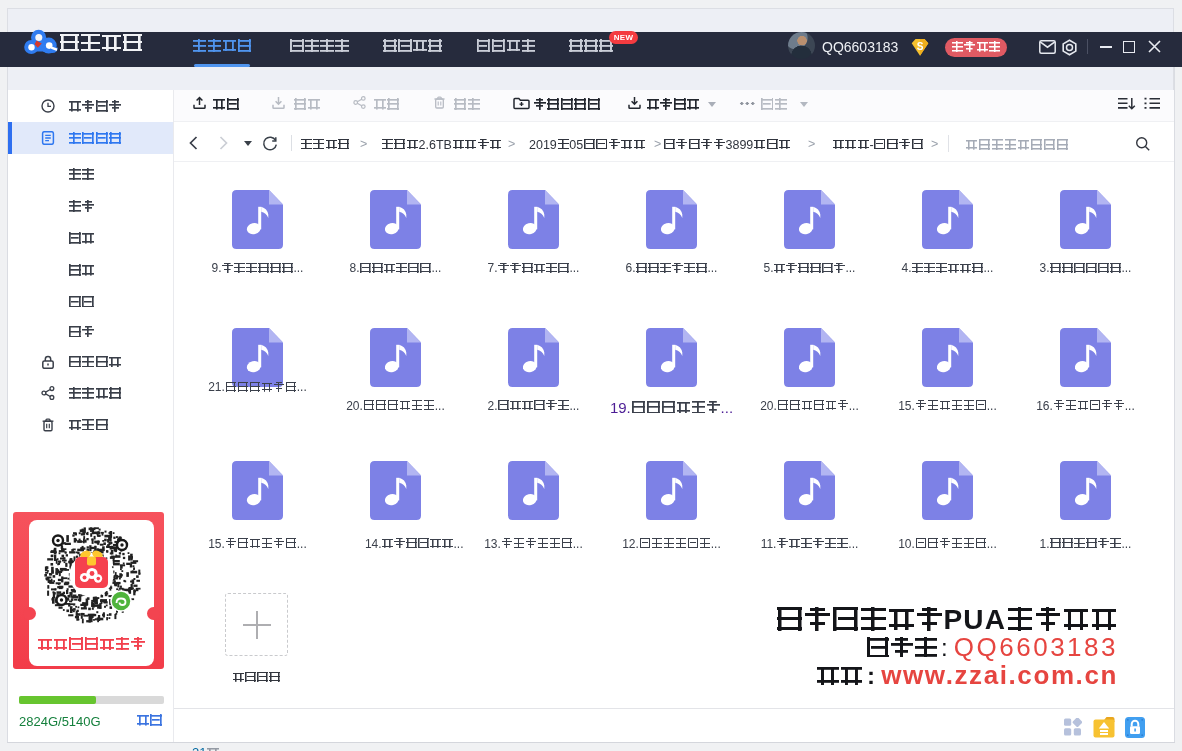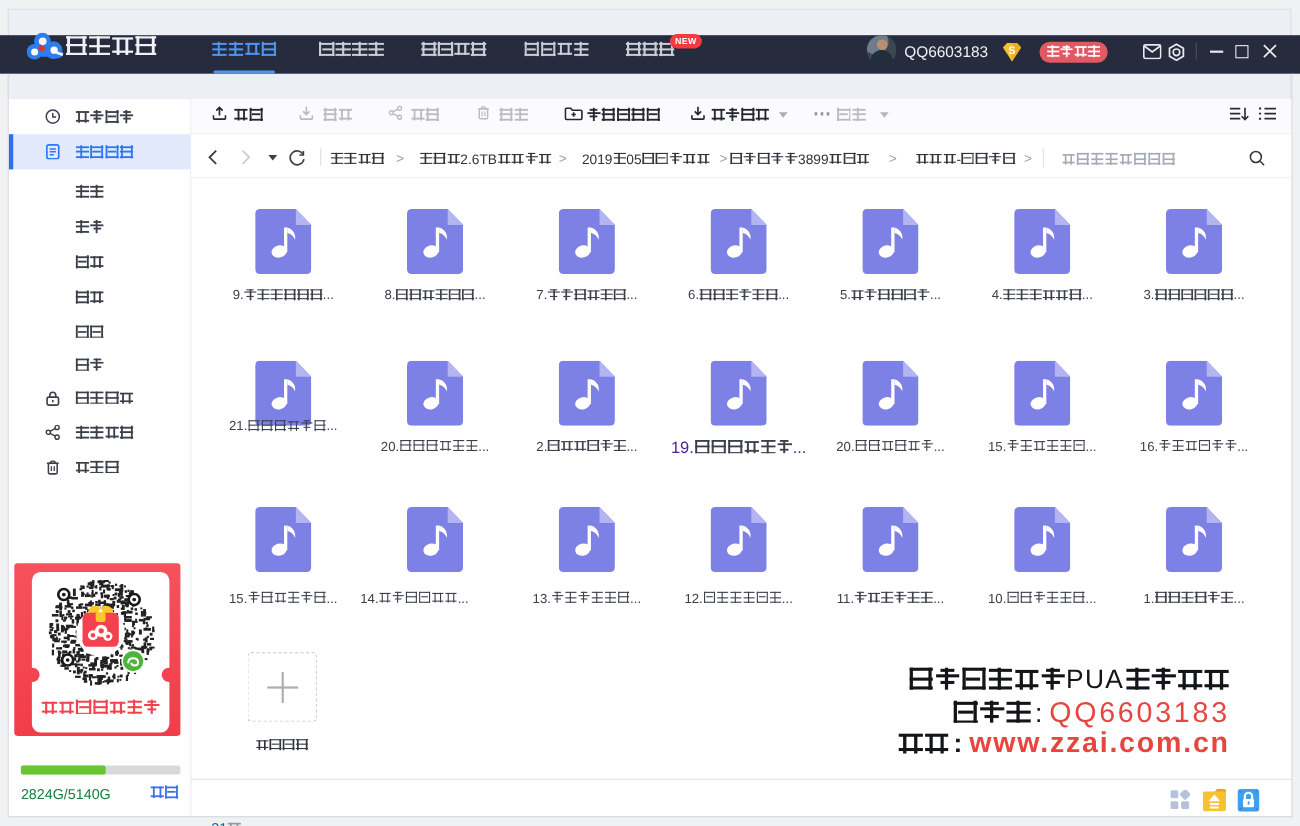--- a/index.html
+++ b/index.html
@@ -249,21 +249,21 @@
     <use href="#mf"></use>
   </svg>
 <div class="a" style="left:1017.5px;top:398.5px;width:136px;text-align:center;font-size:12px;--k:#3b404b;color:#3b404b;white-space:nowrap"><b>16.</b><i class="c c2"></i><i class="c c0"></i><i class="c c3"></i><i class="c c1"></i><i class="c c2"></i><i class="c c2"></i>...</div>
 <svg class="a" style="left:232px;top:461.0px" width="51" height="59" viewBox="0 0 51 59">
     <use href="#mf"></use>
   </svg>
 <div class="a" style="left:189.5px;top:536.5px;width:136px;text-align:center;font-size:12px;--k:#3b404b;color:#3b404b;white-space:nowrap"><b>15.</b><i class="c c2"></i><i class="c c4"></i><i class="c c3"></i><i class="c c0"></i><i class="c c2"></i><i class="c c4"></i>...</div>
 <svg class="a" style="left:370px;top:461.0px" width="51" height="59" viewBox="0 0 51 59">
     <use href="#mf"></use>
   </svg>
-<div class="a" style="left:327.5px;top:536.5px;width:136px;text-align:left;font-size:12px;--k:#3b404b;color:#3b404b;white-space:nowrap"><b>14.</b><i class="c c3"></i><i class="c c2"></i><i class="c c4"></i><i class="c c1"></i><i class="c c3"></i><i class="c c3"></i>...</div>
+<div class="a" style="left:327.5px;top:536.5px;width:136px;text-align:right;font-size:12px;--k:#3b404b;color:#3b404b;white-space:nowrap"><b>14.</b><i class="c c3"></i><i class="c c2"></i><i class="c c4"></i><i class="c c1"></i><i class="c c3"></i><i class="c c3"></i>...</div>
 <svg class="a" style="left:508px;top:461.0px" width="51" height="59" viewBox="0 0 51 59">
     <use href="#mf"></use>
   </svg>
 <div class="a" style="left:465.5px;top:536.5px;width:136px;text-align:center;font-size:12px;--k:#3b404b;color:#3b404b;white-space:nowrap"><b>13.</b><i class="c c2"></i><i class="c c0"></i><i class="c c2"></i><i class="c c0"></i><i class="c c0"></i><i class="c c4"></i>...</div>
 <svg class="a" style="left:646px;top:461.0px" width="51" height="59" viewBox="0 0 51 59">
     <use href="#mf"></use>
   </svg>
 <div class="a" style="left:603.5px;top:536.5px;width:136px;text-align:center;font-size:12px;--k:#3b404b;color:#3b404b;white-space:nowrap"><b>12.</b><i class="c c1"></i><i class="c c0"></i><i class="c c0"></i><i class="c c0"></i><i class="c c1"></i><i class="c c0"></i>...</div>
 <svg class="a" style="left:784px;top:461.0px" width="51" height="59" viewBox="0 0 51 59">
     <use href="#mf"></use>
@@ -274,21 +274,21 @@
   </svg>
 <div class="a" style="left:879.5px;top:536.5px;width:136px;text-align:center;font-size:12px;--k:#3b404b;color:#3b404b;white-space:nowrap"><b>10.</b><i class="c c1"></i><i class="c c4"></i><i class="c c2"></i><i class="c c0"></i><i class="c c0"></i><i class="c c4"></i>...</div>
 <svg class="a" style="left:1060px;top:461.0px" width="51" height="59" viewBox="0 0 51 59">
     <use href="#mf"></use>
   </svg>
 <div class="a" style="left:1017.5px;top:536.5px;width:136px;text-align:center;font-size:12px;--k:#3b404b;color:#3b404b;white-space:nowrap"><b>1.</b><i class="c c4"></i><i class="c c4"></i><i class="c c0"></i><i class="c c4"></i><i class="c c2"></i><i class="c c0"></i>...</div>
 <div class="a" style="left:225px;top:593px;width:63px;height:63px;border:1px dashed #c9cacd;border-radius:3px"></div>
 <div class="a" style="left:242.5px;top:623.5px;width:28px;height:2px;background:#aeaeb1"></div>
 <div class="a" style="left:255.5px;top:610.5px;width:2px;height:28px;background:#aeaeb1"></div>
 <div class="a" style="left:196px;top:670px;width:121px;text-align:center;font-size:12px;--k:#33363e"><i class="c c3"></i><i class="c c1"></i><i class="c c1"></i><i class="c c4"></i></div>
-<div class="a" style="right:64px;top:607px;font-size:24px;font-weight:normal;letter-spacing:1.2px;--k:#141519;color:#141519;white-space:nowrap;line-height:22px"><i class="c c4"></i><i class="c c2"></i><i class="c c1"></i><i class="c c0"></i><i class="c c3"></i><i class="c c2"></i><b>PUA</b><i class="c c0"></i><i class="c c2"></i><i class="c c3"></i><i class="c c3"></i></div>
+<div class="a" style="right:64px;top:607px;font-size:28px;font-weight:bold;letter-spacing:1.2px;--k:#141519;color:#141519;white-space:nowrap;line-height:22px"><i class="c c4"></i><i class="c c2"></i><i class="c c1"></i><i class="c c0"></i><i class="c c3"></i><i class="c c2"></i><b>PUA</b><i class="c c0"></i><i class="c c2"></i><i class="c c3"></i><i class="c c3"></i></div>
 <div class="a" style="right:64px;top:636px;font-size:24px;font-weight:normal;letter-spacing:1.2px;white-space:nowrap;line-height:22px"><span style="--k:#141519;color:#141519"><i class="c c1"></i><i class="c c2"></i><i class="c c0"></i><span style="padding:0 5px 0 3px">:</span></span><span style="color:#e64540;font-size:26px;letter-spacing:2.5px">QQ6603183</span></div>
 <div class="a" style="right:64px;top:664px;font-size:24px;font-weight:bold;letter-spacing:1.2px;white-space:nowrap;line-height:22px"><span style="--k:#141519;color:#141519"><i class="c c3"></i><i class="c c3"></i><span style="padding:0 5px 0 3px">:</span></span><span style="color:#e64540;font-size:26px;letter-spacing:1.6px">www.zzai.com.cn</span></div>
 <div class="a" style="left:13px;top:512px;width:151px;height:157px;background:linear-gradient(#f6525c,#f23c49);border-radius:3px"></div>
 <div class="a" style="left:29px;top:520px;width:125px;height:146px;background:#fff;border-radius:8px"></div>
 <div class="a" style="left:23px;top:607px;width:13px;height:13px;border-radius:50%;background:#f34450"></div>
 <div class="a" style="left:147px;top:607px;width:13px;height:13px;border-radius:50%;background:#f34450"></div>
 <svg class="a" style="left:42px;top:523px" width="99" height="103" viewBox="0 0 99 103">
     <rect x="89.8" y="47.4" width="2.0" height="2.0" fill="#222"></rect>
     <rect x="19.3" y="45.5" width="2.0" height="2.0" fill="#222"></rect>
     <rect x="86.5" y="64.0" width="2.6" height="6.8" fill="#222"></rect>

